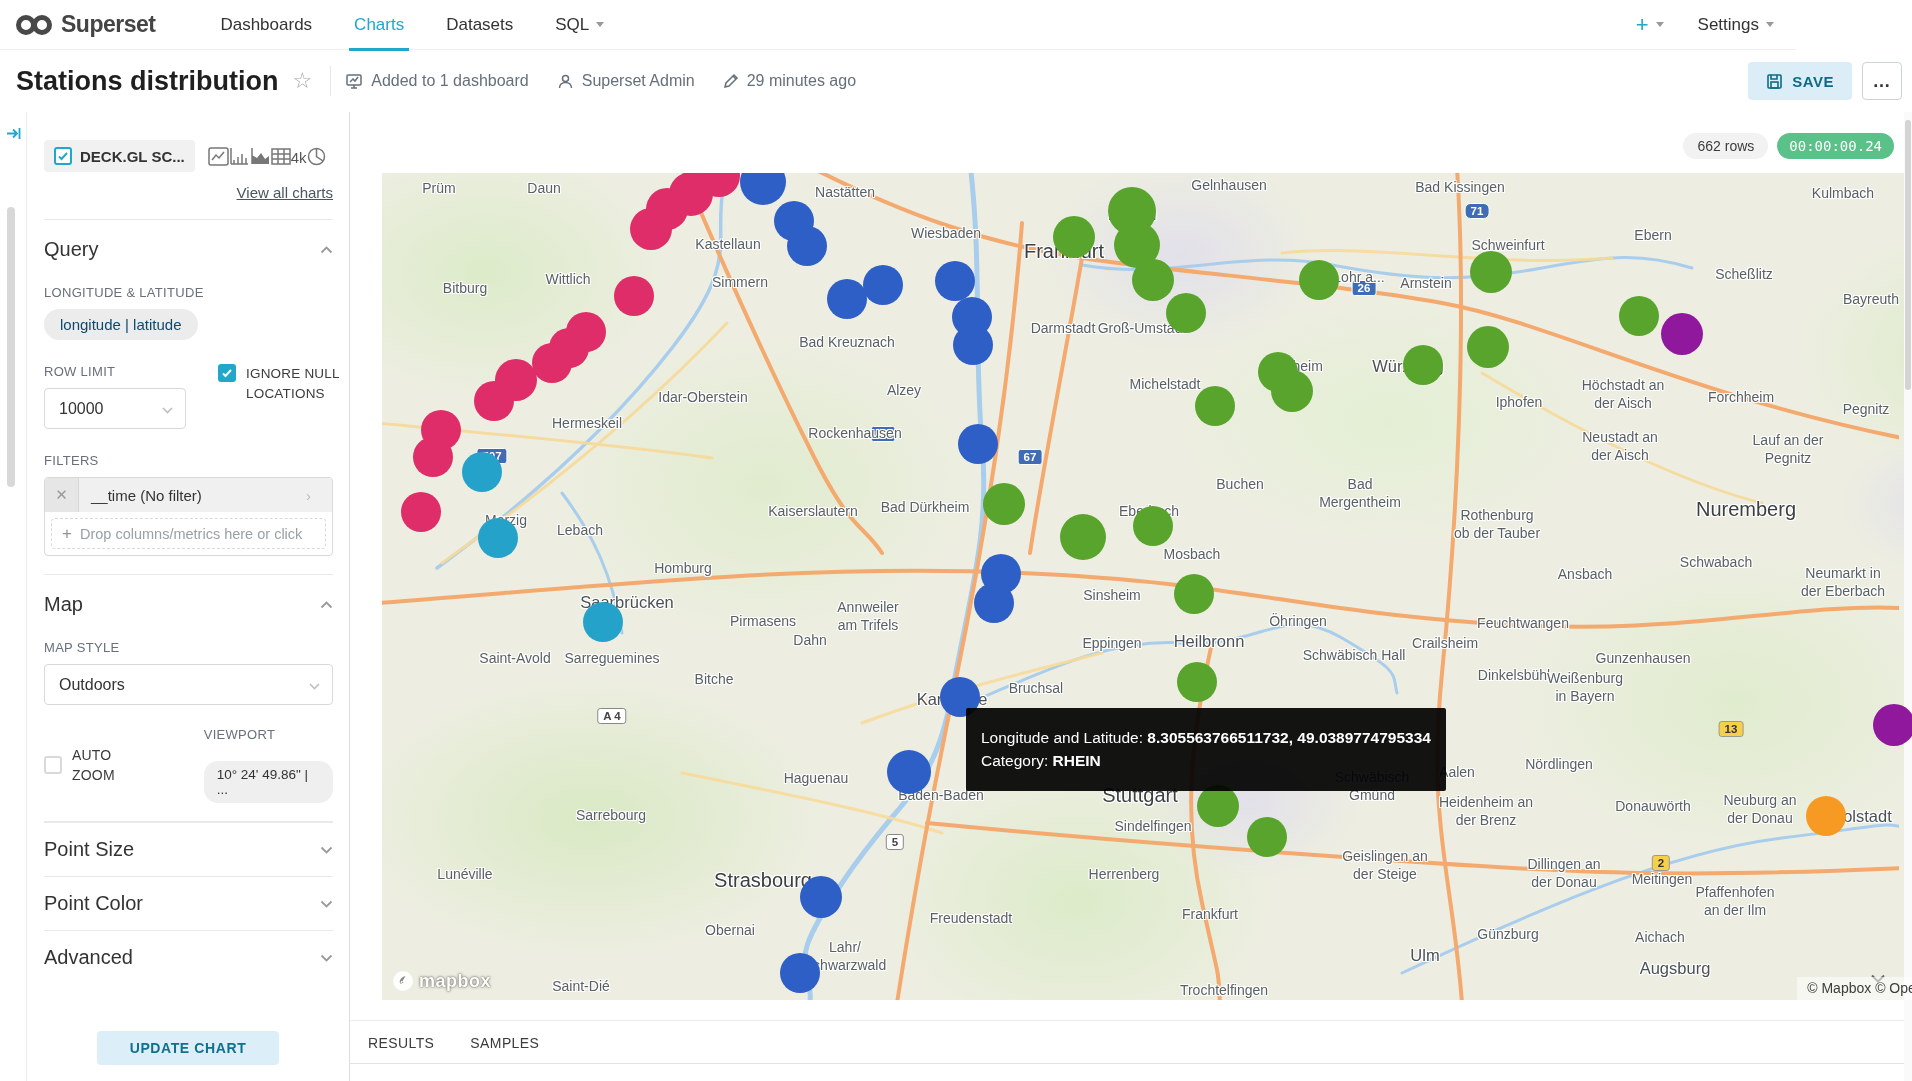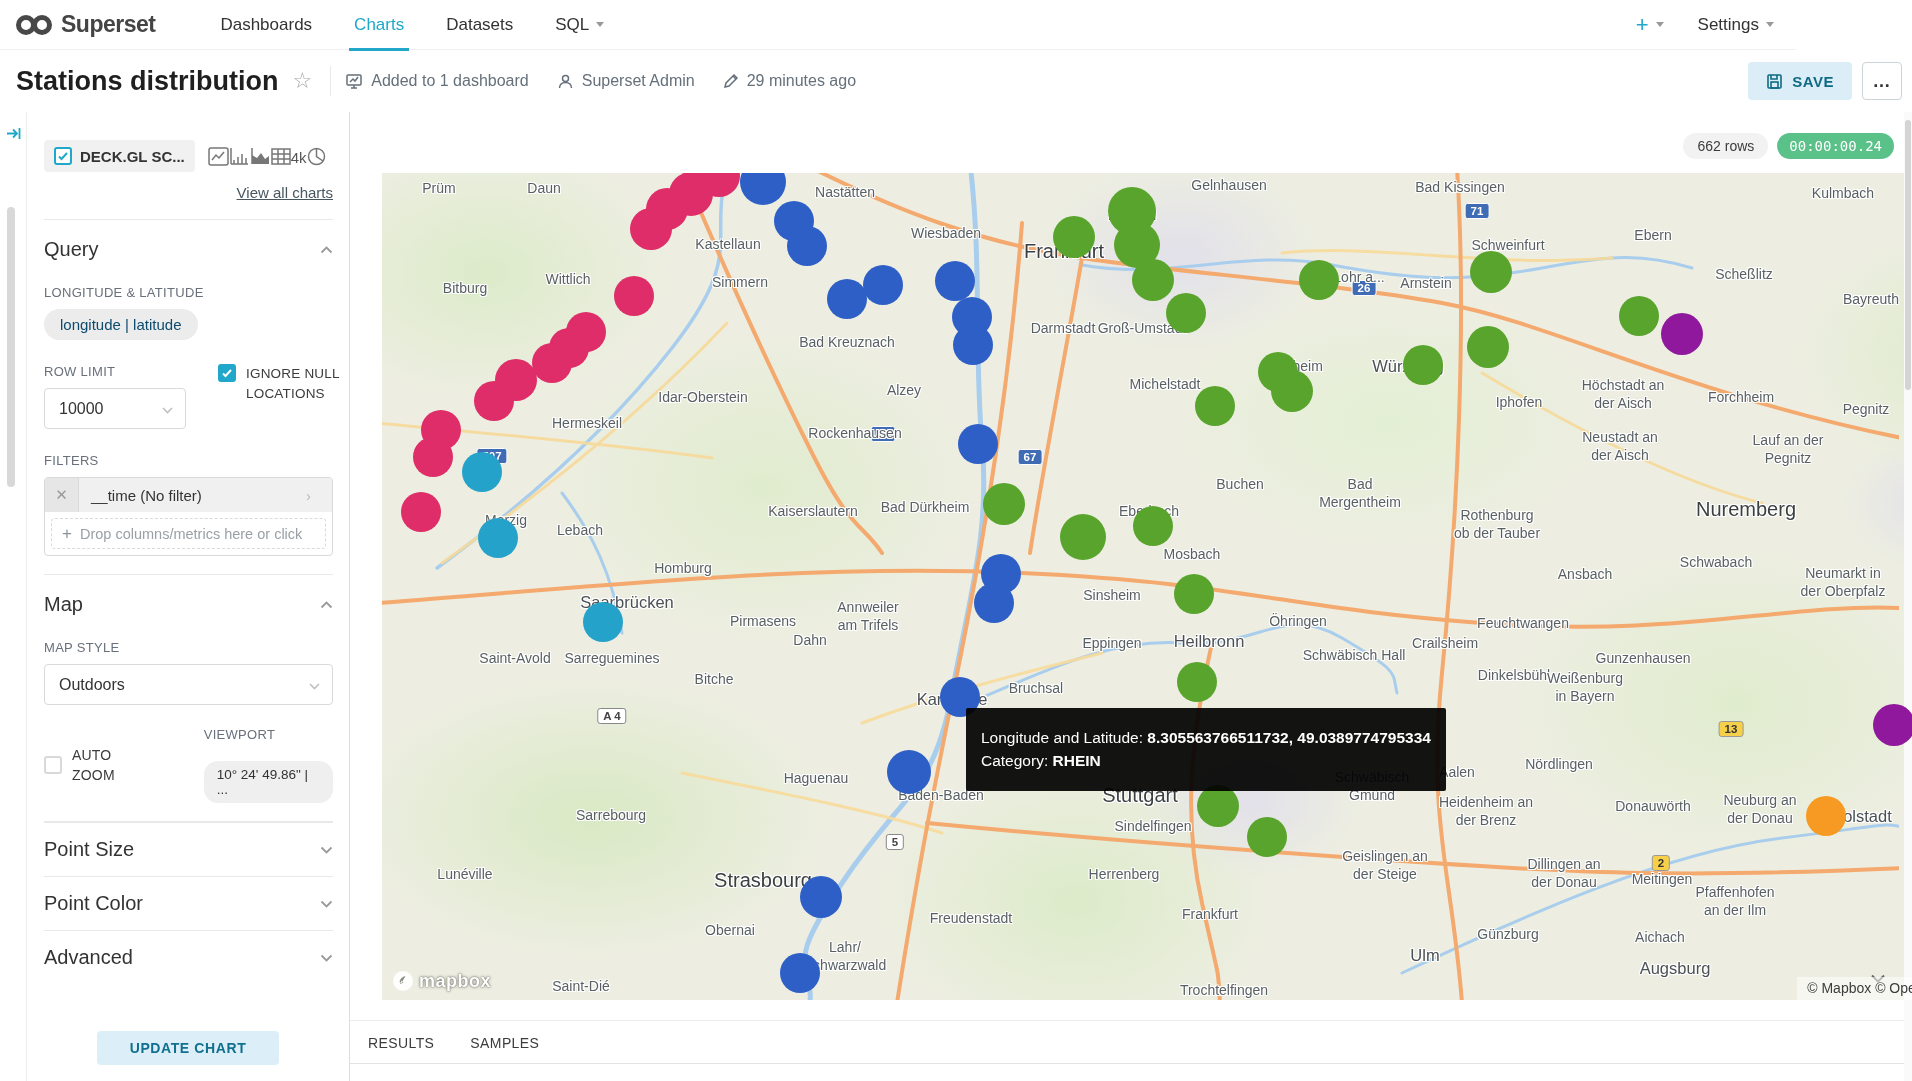--- a/index.html
+++ b/index.html
@@ -455,21 +455,21 @@
         <span class="map-label" style="left: 810px; top: 382px;">Mosbach</span>
         <span class="map-label" style="left: 858px; top: 312px;">Buchen</span>
         <span class="map-label" style="left: 978px; top: 320px;">Bad
 Mergentheim</span>
         <span class="map-label" style="left: 1115px; top: 351px;">Rothenburg
 ob der Tauber</span>
         <span class="map-label s3" style="left: 1364px; top: 336px;">Nuremberg</span>
         <span class="map-label" style="left: 1203px; top: 402px;">Ansbach</span>
         <span class="map-label" style="left: 1334px; top: 390px;">Schwabach</span>
         <span class="map-label" style="left: 1461px; top: 409px;">Neumarkt in
-der Oberpfalz</span>
+der Eberbach</span>
         <span class="map-label" style="left: 301px; top: 396px;">Homburg</span>
         <span class="map-label s2" style="left: 245px; top: 429px;">Saarbrücken</span>
         <span class="map-label" style="left: 381px; top: 449px;">Pirmasens</span>
         <span class="map-label" style="left: 486px; top: 443px;">Annweiler
 am Trifels</span>
         <span class="map-label s2" style="left: 827px; top: 468px;">Heilbronn</span>
         <span class="map-label" style="left: 730px; top: 423px;">Sinsheim</span>
         <span class="map-label" style="left: 916px; top: 449px;">Öhringen</span>
         <span class="map-label" style="left: 972px; top: 483px;">Schwäbisch Hall</span>
         <span class="map-label" style="left: 1063px; top: 471px;">Crailsheim</span>
@@ -515,21 +515,21 @@
         <span class="map-label" style="left: 589px; top: 746px;">Freudenstadt</span>
         <span class="map-label" style="left: 842px; top: 818px;">Trochtelfingen</span>
         <span class="map-label" style="left: 1126px; top: 762px;">Günzburg</span>
         <span class="map-label" style="left: 1278px; top: 765px;">Aichach</span>
         <span class="map-label s2" style="left: 1293px; top: 795px;">Augsburg</span>
         <span class="map-label s2" style="left: 1043px; top: 782px;">Ulm</span>
         <span class="map-label" style="left: 463px; top: 783px;">Lahr/
 Schwarzwald</span>
         <span class="map-label" style="left: 199px; top: 814px;">Saint-Dié</span>
         <span class="road-badge" style="left: 982px; top: 115px;">26</span>
-        <span class="road-badge" style="left: 1095px; top: 38px;">71</span>
+        <span class="road-badge" style="left: 1095px; top: 38px; border-radius: 6px;">71</span>
         <span class="road-badge" style="left: 501px; top: 261px;">63</span>
         <span class="road-badge" style="left: 648px; top: 284px;">67</span>
         <span class="road-badge" style="left: 110px; top: 283px;">507</span>
         <span class="road-badge white" style="left: 230px; top: 543px;">A 4</span>
         <span class="road-badge white" style="left: 513px; top: 669px;">5</span>
         <span class="road-badge yellow" style="left: 1349px; top: 556px;">13</span>
         <span class="road-badge yellow" style="left: 1279px; top: 690px;">2</span>
         <div class="dot" style="left: 337px; top: 3px; width: 42px; height: 42px; background: rgb(222, 45, 104);"></div>
         <div class="dot" style="left: 309px; top: 21px; width: 44px; height: 44px; background: rgb(222, 45, 104);"></div>
         <div class="dot" style="left: 285px; top: 36px; width: 42px; height: 42px; background: rgb(222, 45, 104);"></div>

